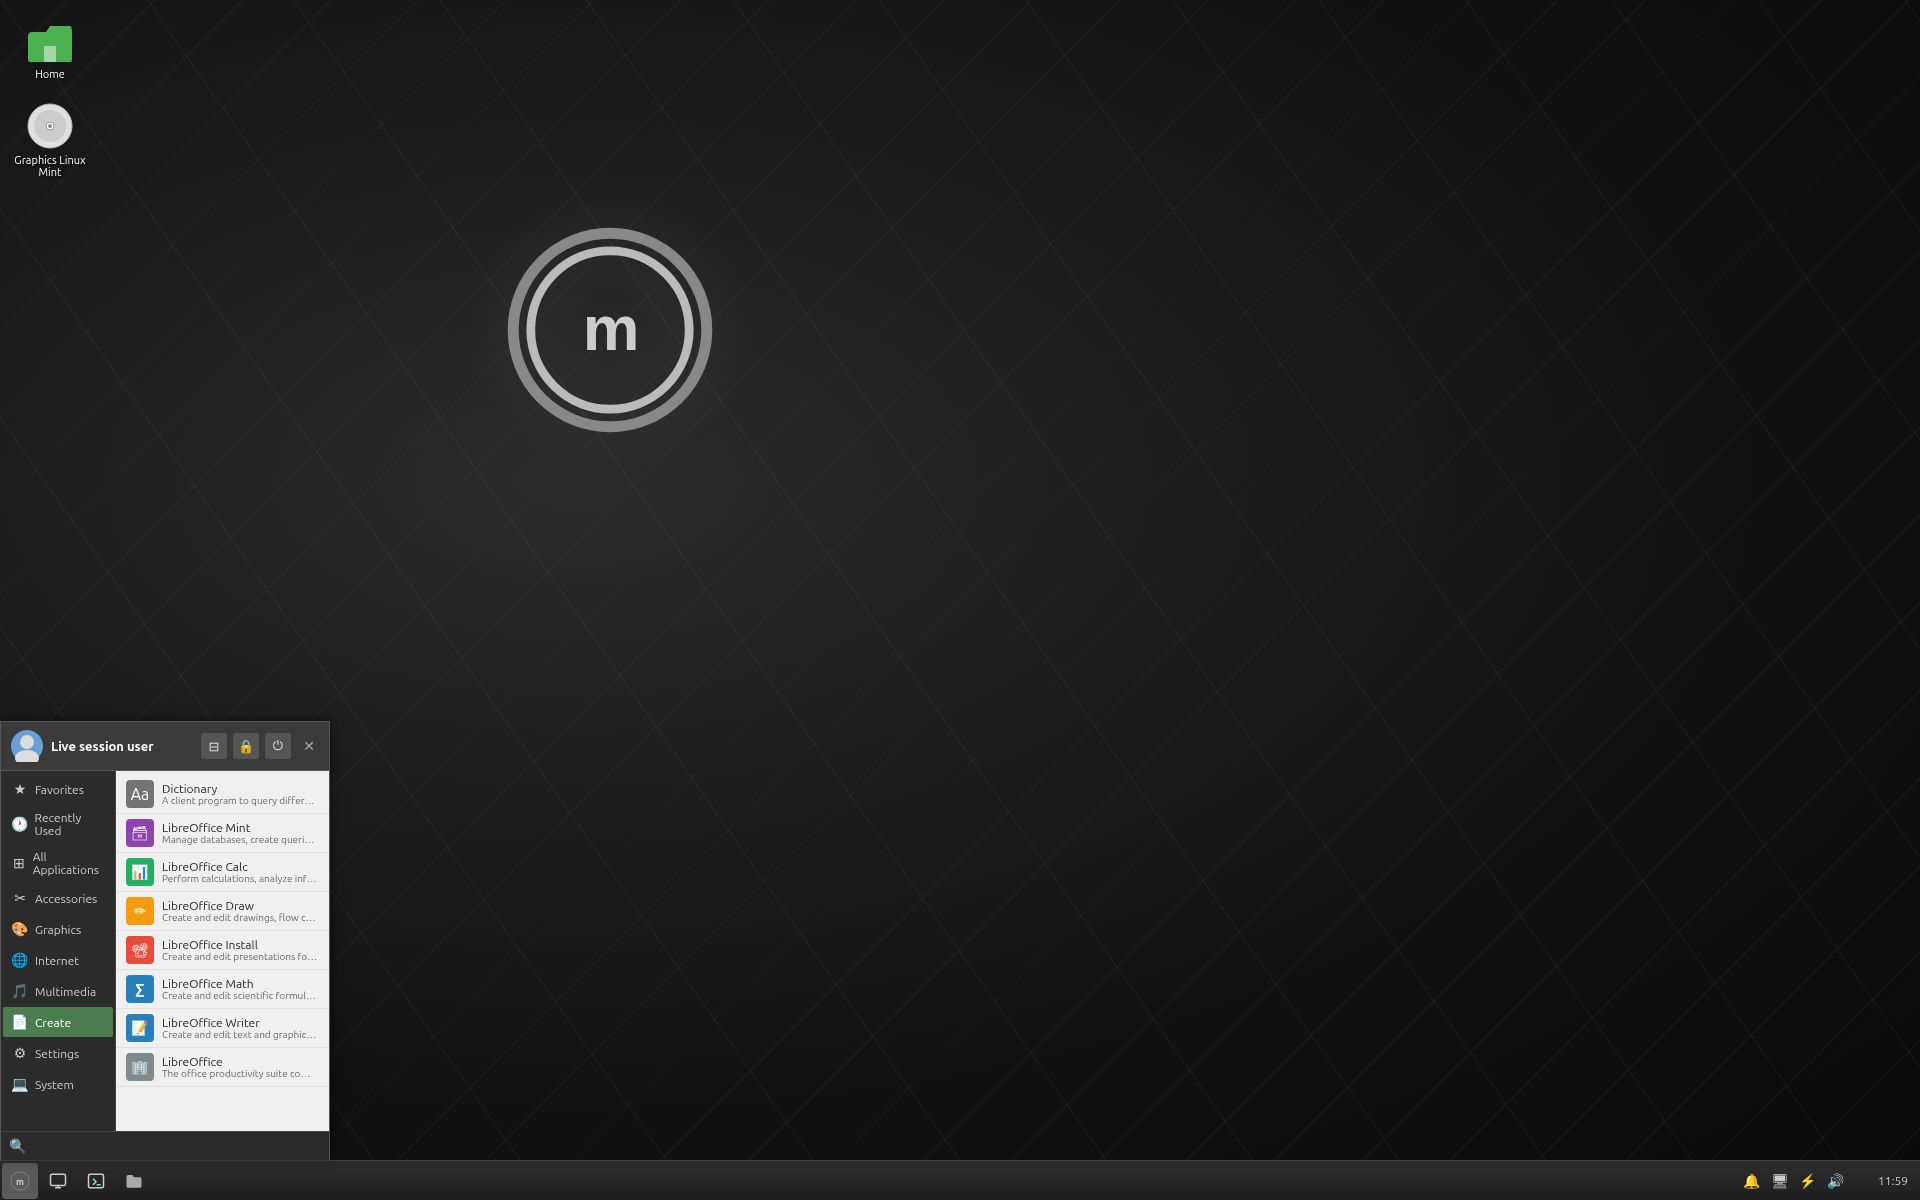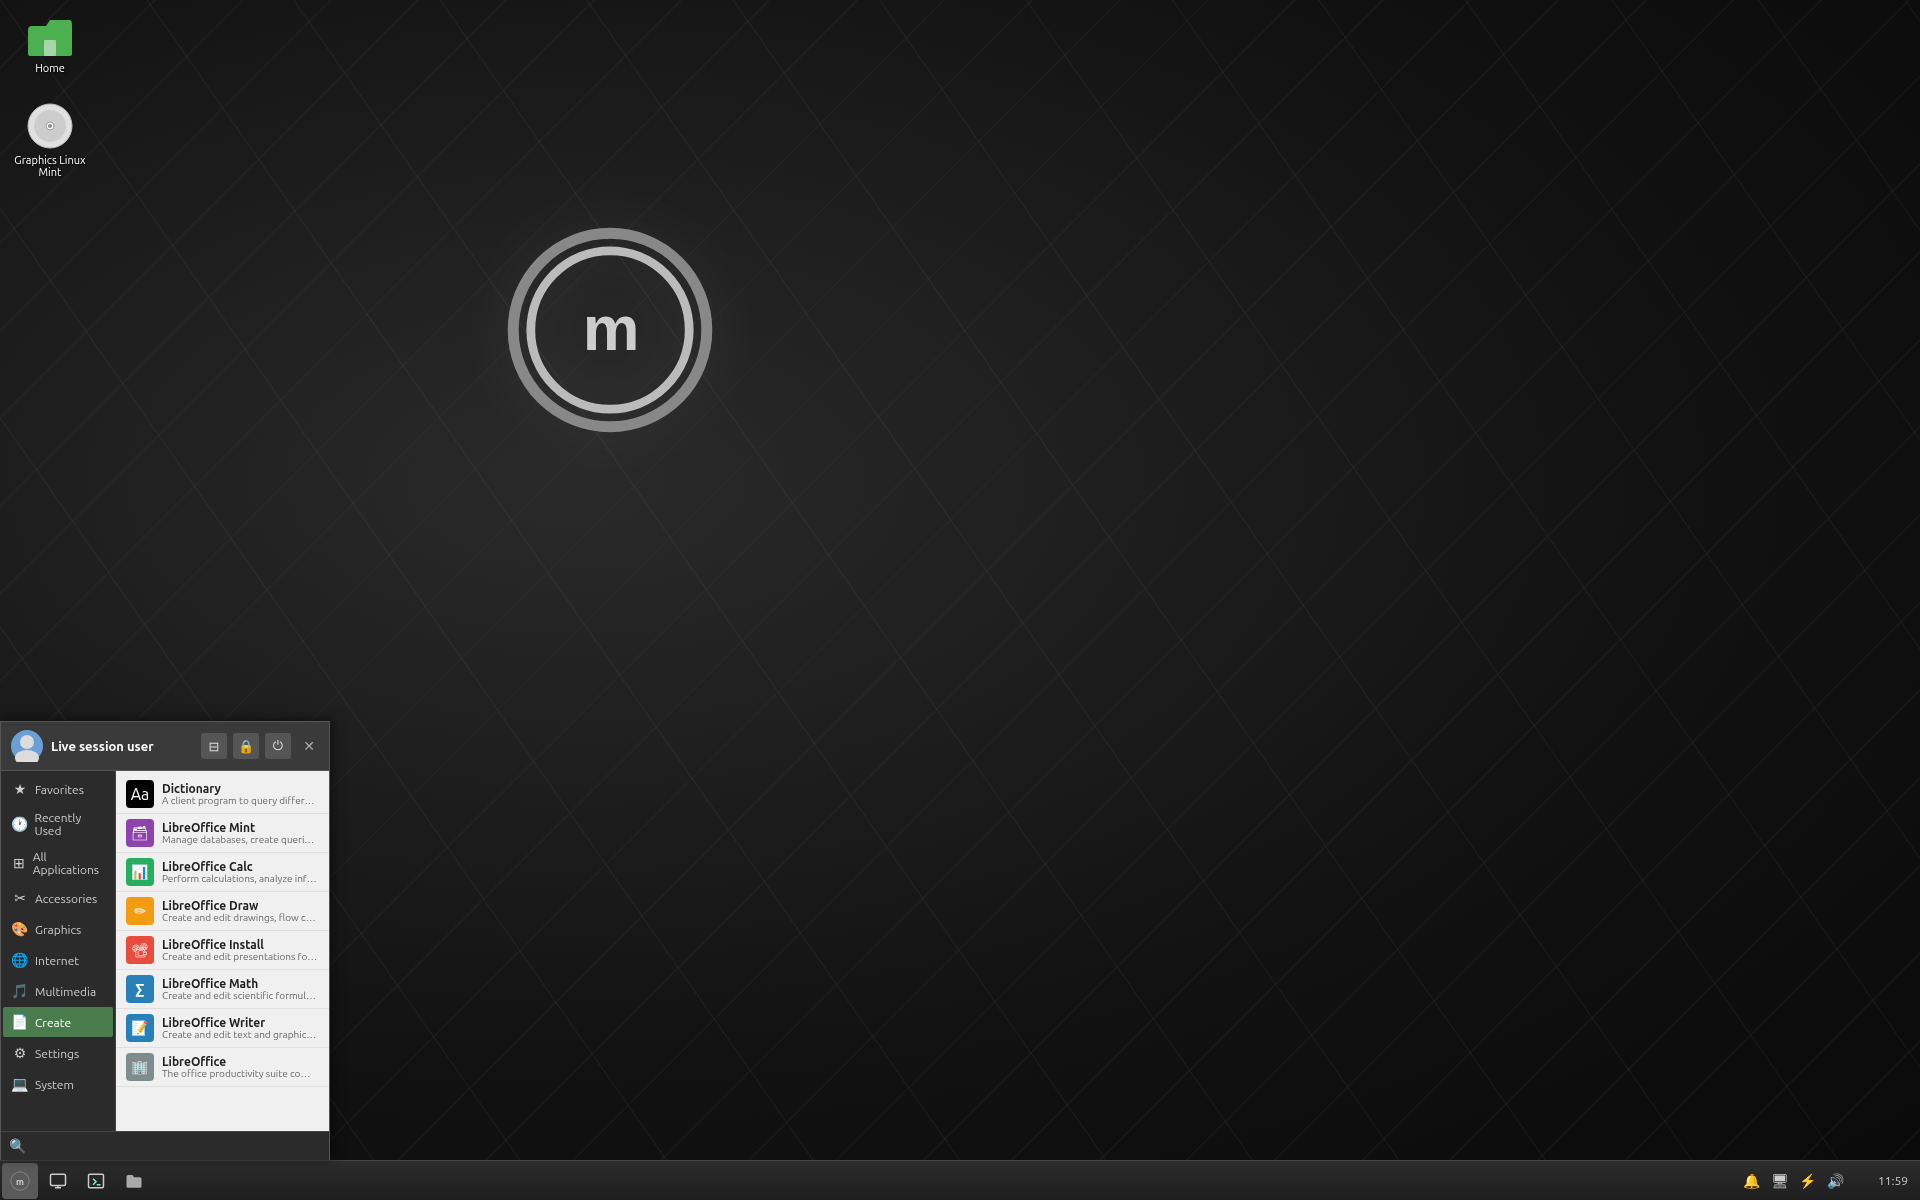--- a/index.html
+++ b/index.html
@@ -281,21 +281,21 @@
       align-items: center;
       justify-content: center;
       font-size: 18px;
       flex-shrink: 0;
     }
 
     .app-info { flex: 1; min-width: 0; }
 
     .app-name {
       font-size: 12px;
-      font-weight: 700;
+      font-weight: 400;
       color: #222;
       white-space: nowrap;
       overflow: hidden;
       text-overflow: ellipsis;
     }
 
     .app-desc {
       font-size: 10px;
       color: #666;
       white-space: nowrap;
@@ -345,21 +345,21 @@
     <svg viewBox="0 0 200 200" xmlns="http://www.w3.org/2000/svg">
 
       <ellipse cx="100" cy="100" rx="88" ry="88" fill="none" stroke="#888" stroke-width="10"></ellipse>
 
       <ellipse cx="100" cy="100" rx="72" ry="72" fill="none" stroke="#bbb" stroke-width="8"></ellipse>
 
       <text x="100" y="118" font-family="Arial Black, sans-serif" font-size="58" font-weight="900" text-anchor="middle" fill="#ccc" letter-spacing="-2">m</text>
     </svg>
   </div>
 
-  <div class="desktop-icon" style="top:6px; left:10px;">
+  <div class="desktop-icon" style="top:12px; left:10px;">
     <div class="icon-img">
       <svg viewBox="0 0 48 48" xmlns="http://www.w3.org/2000/svg">
         <rect x="4" y="18" width="40" height="26" rx="3" fill="#4caf50"></rect>
         <path d="M4 22 Q4 18 8 18 L22 18 L26 12 L44 12 Q44 12 44 18 L4 18Z" fill="#66bb6a"></path>
         <rect x="4" y="18" width="40" height="26" rx="3" fill="#43a047"></rect>
         <path d="M2 20 Q2 16 6 16 L20 16 L24 10 L44 10 Q46 10 46 16 L46 44 Q46 46 44 46 L4 46 Q2 46 2 44Z" fill="#4caf50"></path>
         <rect x="18" y="30" width="12" height="16" rx="1" fill="#a5d6a7"></rect>
       </svg>
     </div>
     <span class="icon-label">Home</span>
@@ -437,21 +437,21 @@
         </div>
         <div class="sidebar-item">
           <span class="sidebar-item-icon">💻</span>
           <span>System</span>
         </div>
       </div>
 
       <div class="menu-apps">
 
         <div class="app-item">
-          <div class="app-icon" style="background:#000000;color:#fff;font-size:16px;">Aa</div>
+          <div class="app-icon" style="background:#737373;color:#fff;font-size:16px;">Aa</div>
           <div class="app-info">
             <div class="app-name">Dictionary</div>
             <div class="app-desc">A client program to query different dicti...</div>
           </div>
         </div>
 
         <div class="app-item">
           <div class="app-icon" style="background:#8e44ad;color:#fff;font-size:14px;">🗃</div>
           <div class="app-info">
             <div class="app-name">LibreOffice Mint</div>

